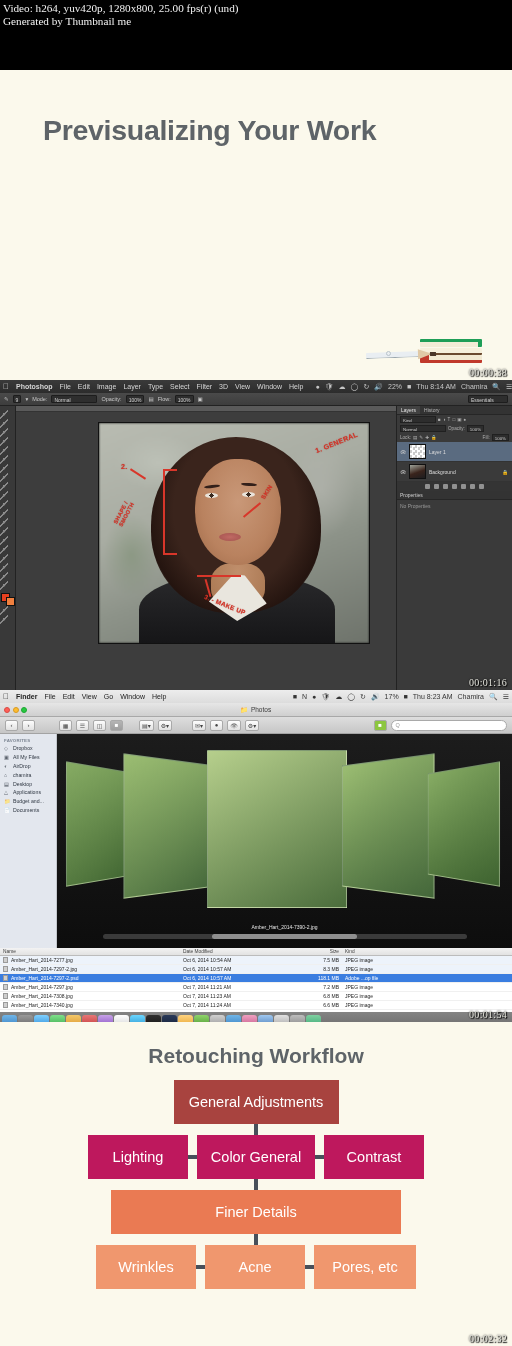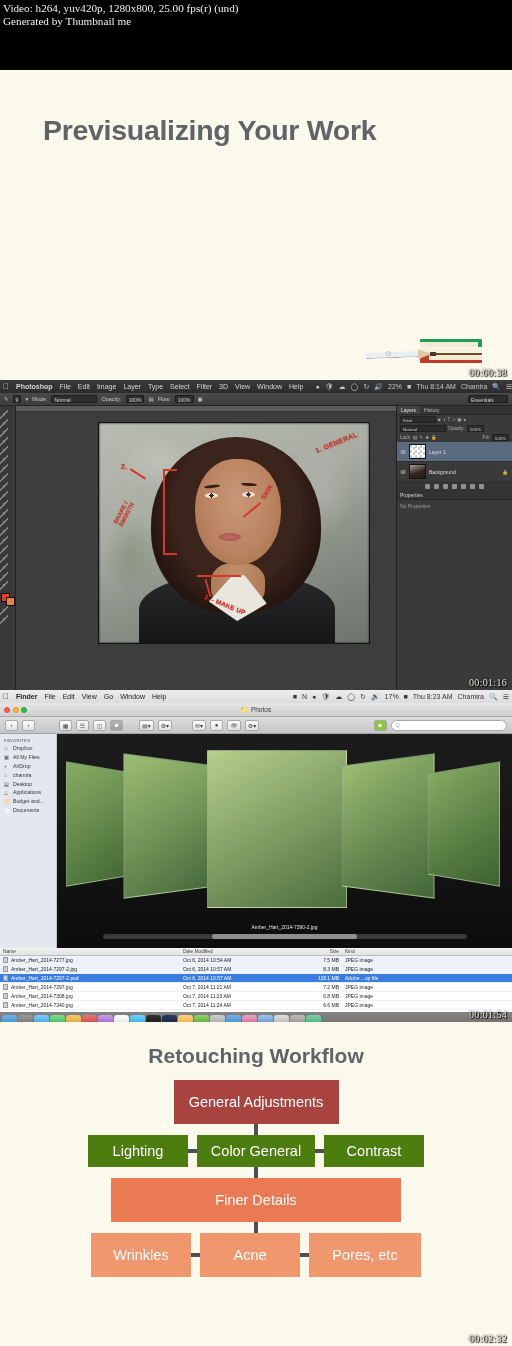--- a/index.html
+++ b/index.html
@@ -198,25 +198,25 @@
   
   #slide-workflow { height:324px; background:#fbf9ec; }
   #slide-workflow .slide-title {
     position:absolute; left:0; right:0; top:22px; text-align:center;
     font-size:21px; font-weight:bold; color:#5e6468;
   }
   .wf { position:absolute; left:0; right:0; top:58px; }
   .wf-row { display:flex; justify-content:center; align-items:stretch; }
   .wf-box { color:#fff; font-size:14.5px; display:flex; align-items:center; justify-content:center; }
   .lvl1 { background:#a8433f; width:165px; height:44px; }
-  .lvl2 { background:#4d7c0f; height:32px; }
+  .lvl2 { background:#be185d; height:44px; }
   .lvl2.a{width:100px;} .lvl2.b{width:118px;} .lvl2.c{width:100px;}
   .lvl3 { background:#ea7a53; width:290px; height:44px; }
   .lvl4 { background:#f0976e; height:44px; }
-  .lvl4.a{width:100px;} .lvl4.b{width:100px;} .lvl4.c{width:112px;}
+  .lvl4.a{width:100px;} .lvl4.b{width:100px;} .lvl4.c{width:102px;}
   .gap-h { width:9px; display:flex; align-items:center; justify-content:center; }
   .gap-h i { width:9px; height:4px; background:#48505a; display:block; }
   .vconn { width:4px; height:11px; background:#48505a; margin:0 auto; }
 </style>
 </head>
 <body>
 
 <div id="info-header">
   <div>Video: h264, yuv420p, 1280x800, 25.00 fps(r) (und)</div>
   <div>Generated by Thumbnail me</div>

